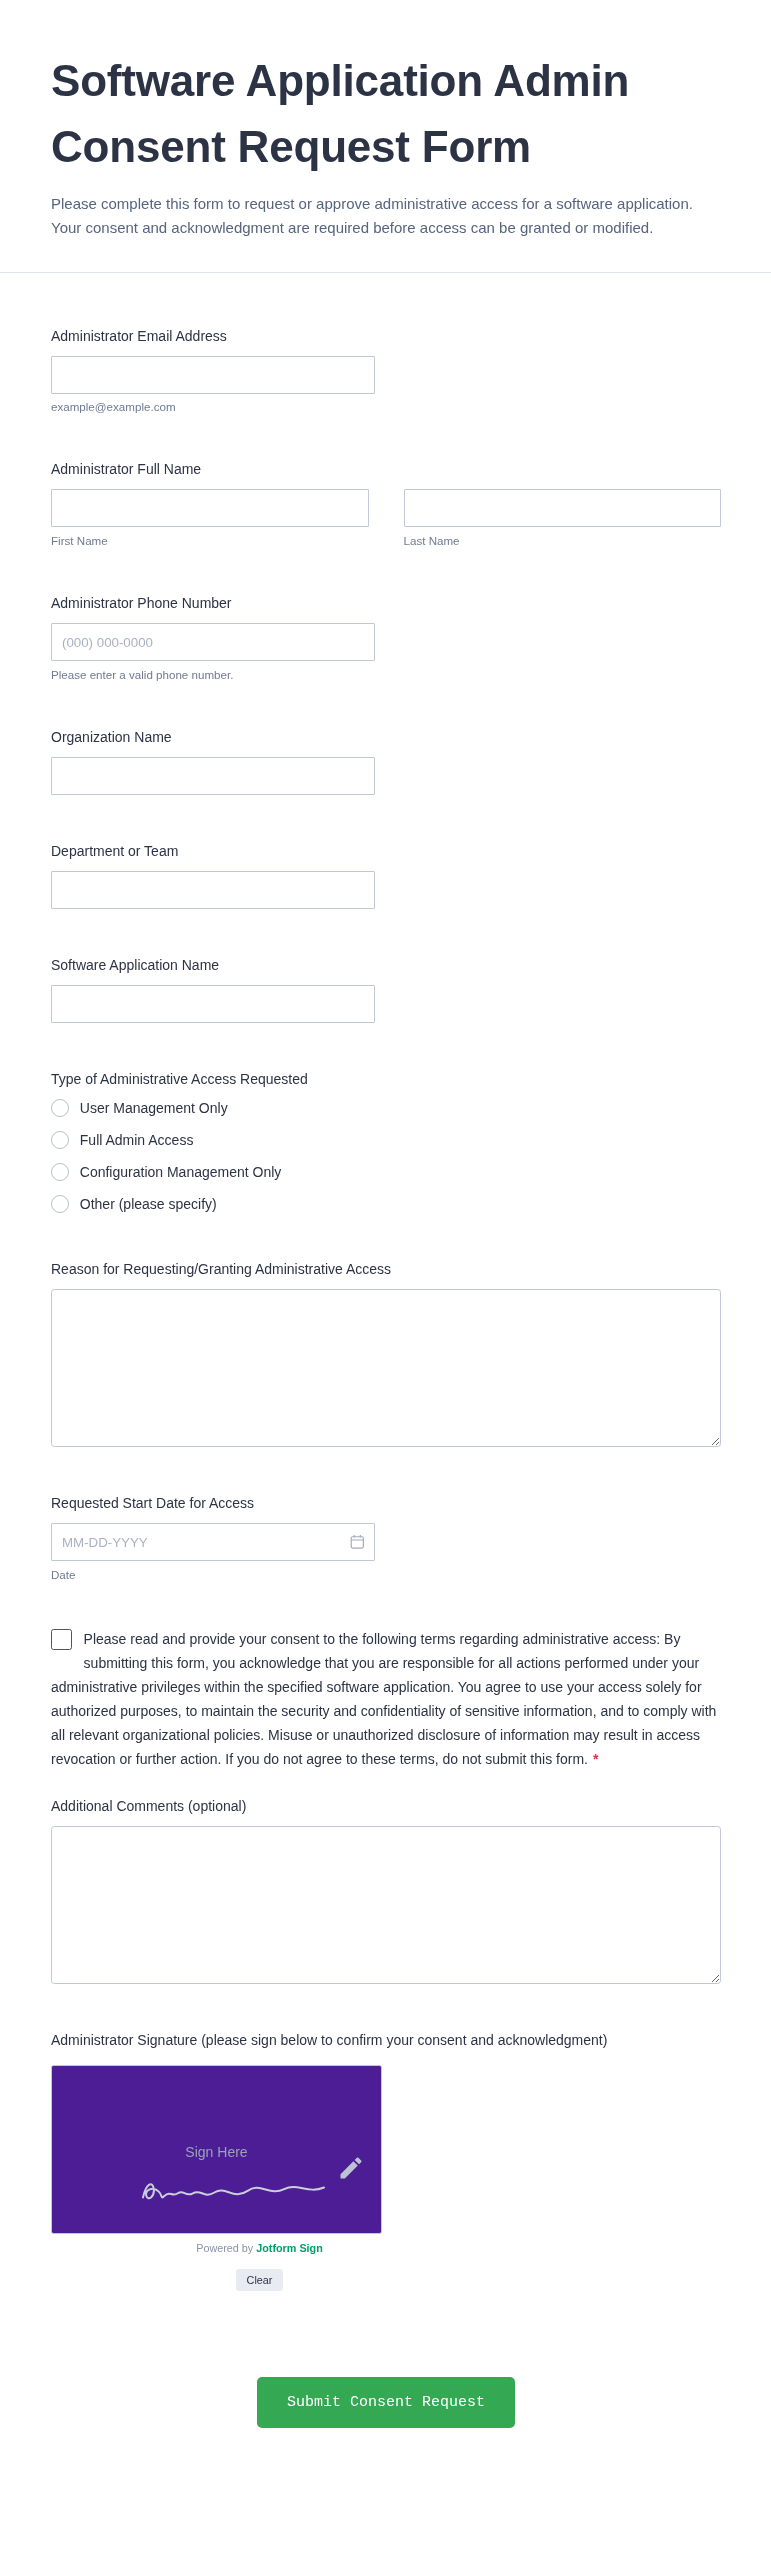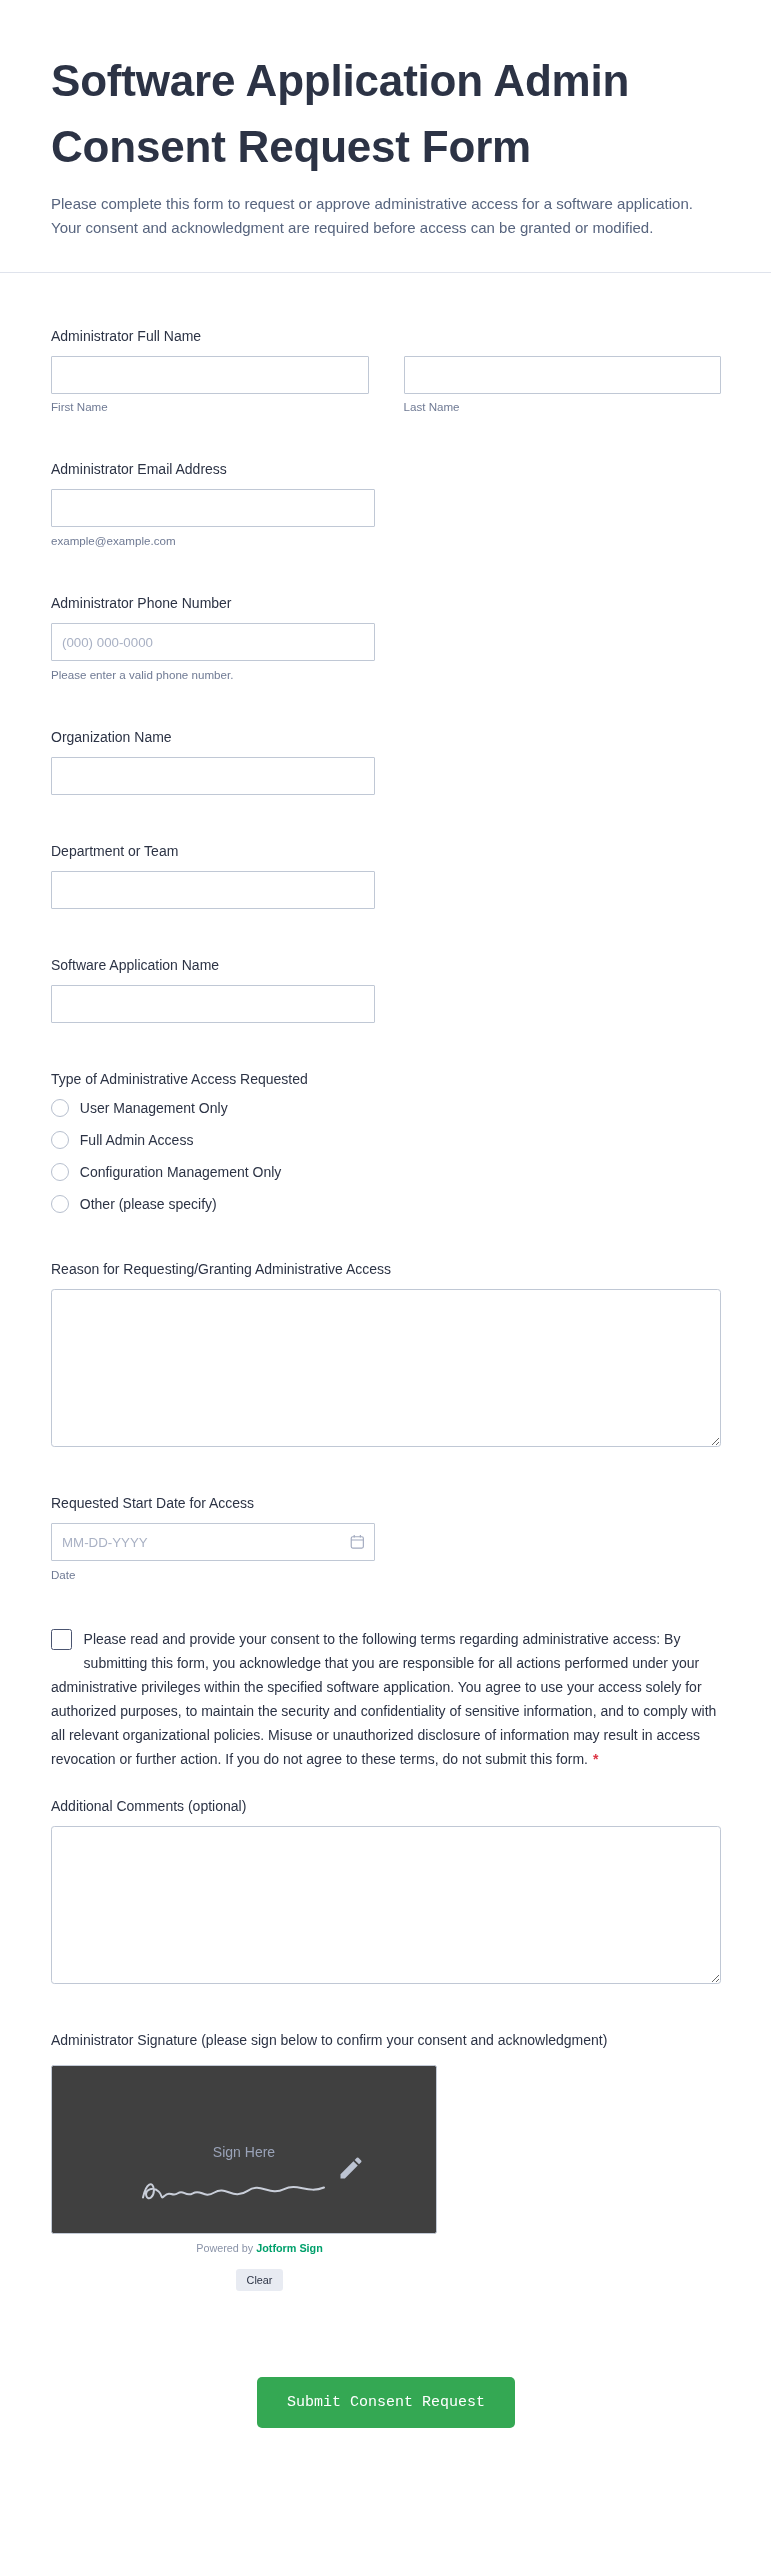--- a/index.html
+++ b/index.html
@@ -126,25 +126,25 @@
   }
   .required {
     color: #dc3545;
     font-weight: 700;
     margin-left: 5px;
   }
 
   .signature-label { max-width: 581px; margin-bottom: 0; }
   .sig-box {
     position: relative;
-    width: 386px;
+    width: 331px;
     height: 169px;
     border: 0.8px solid #c3cad6;
     border-radius: 2.5px;
-    background: #404040;
+    background: #4c1d95;
     margin-top: 15px;
   }
   .sign-here {
     position: absolute;
     top: 78px; left: 0; right: 0;
     text-align: center;
     color: #9aa3b8;
     font-size: 14px;
     pointer-events: none;
   }
@@ -201,37 +201,37 @@
 <body>
 
 <div class="form">
 
   <h1 class="page-title">Software Application Admin Consent Request Form</h1>
   <p class="description">Please complete this form to request or approve administrative access for a software application. Your consent and acknowledgment are required before access can be granted or modified.</p>
 
   <hr class="divider">
 
   <div class="field">
+    <span class="label">Administrator Email Address</span>
+    <input type="text" class="text-input" value="" style="">
+    <div class="sublabel">example@example.com</div>
+  </div>
+
+  <div class="field">
     <span class="label">Administrator Full Name</span>
     <div class="name-row">
       <div class="name-col">
         <input type="text" class="text-input" value="" style="">
         <div class="sublabel">First Name</div>
       </div>
       <div class="name-col">
         <input type="text" class="text-input" value="" style="">
         <div class="sublabel">Last Name</div>
       </div>
     </div>
-  </div>
-
-  <div class="field">
-    <span class="label">Administrator Email Address</span>
-    <input type="text" class="text-input" value="" style="">
-    <div class="sublabel">example@example.com</div>
   </div>
 
   <div class="field">
     <span class="label">Administrator Phone Number</span>
     <input type="text" class="text-input" placeholder="(000) 000-0000" style="">
     <div class="sublabel">Please enter a valid phone number.</div>
   </div>
 
   <div class="field">
     <span class="label">Organization Name</span>

